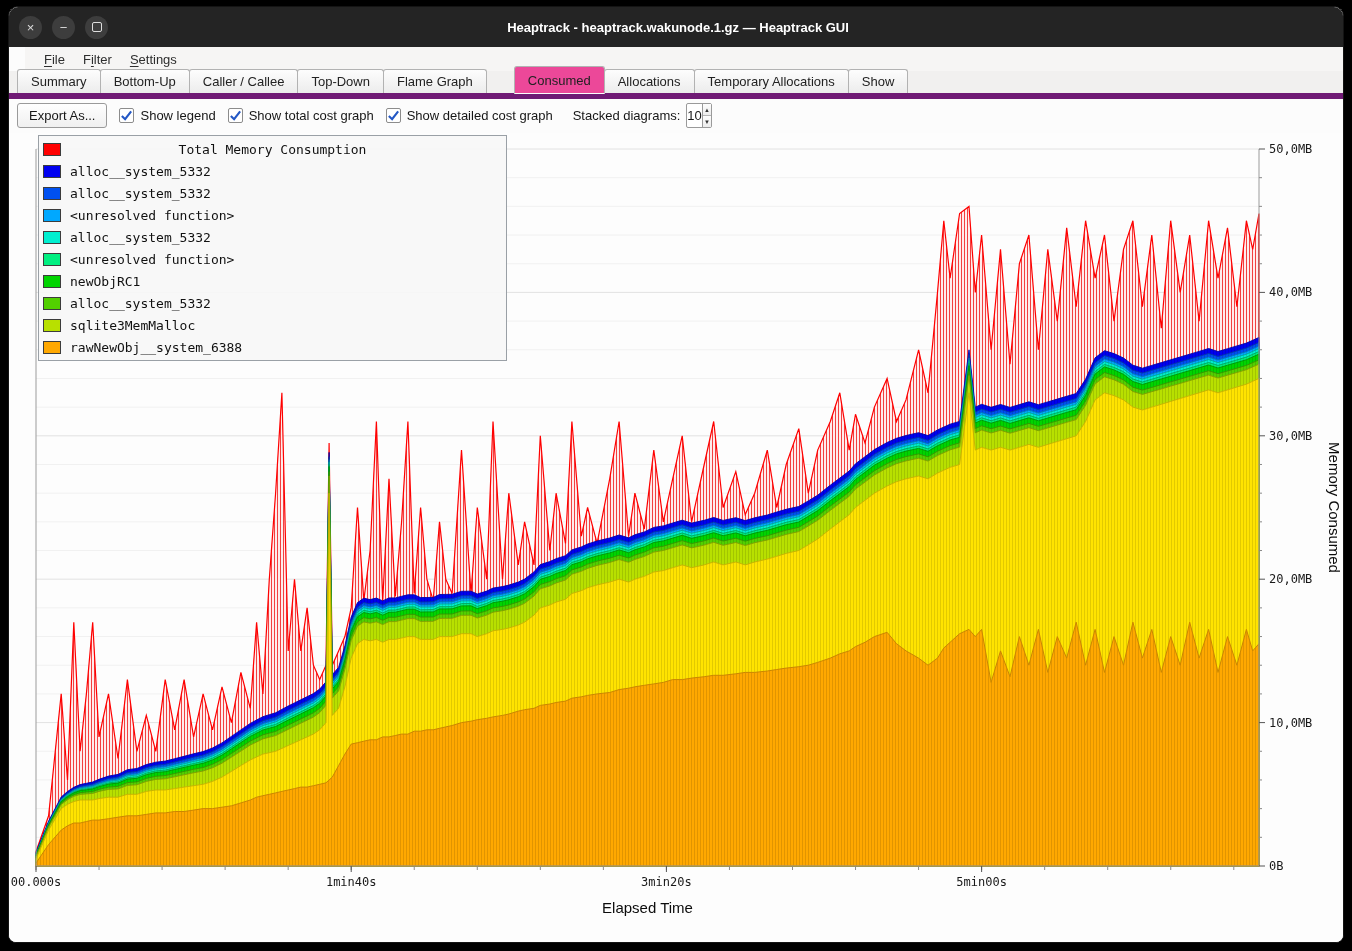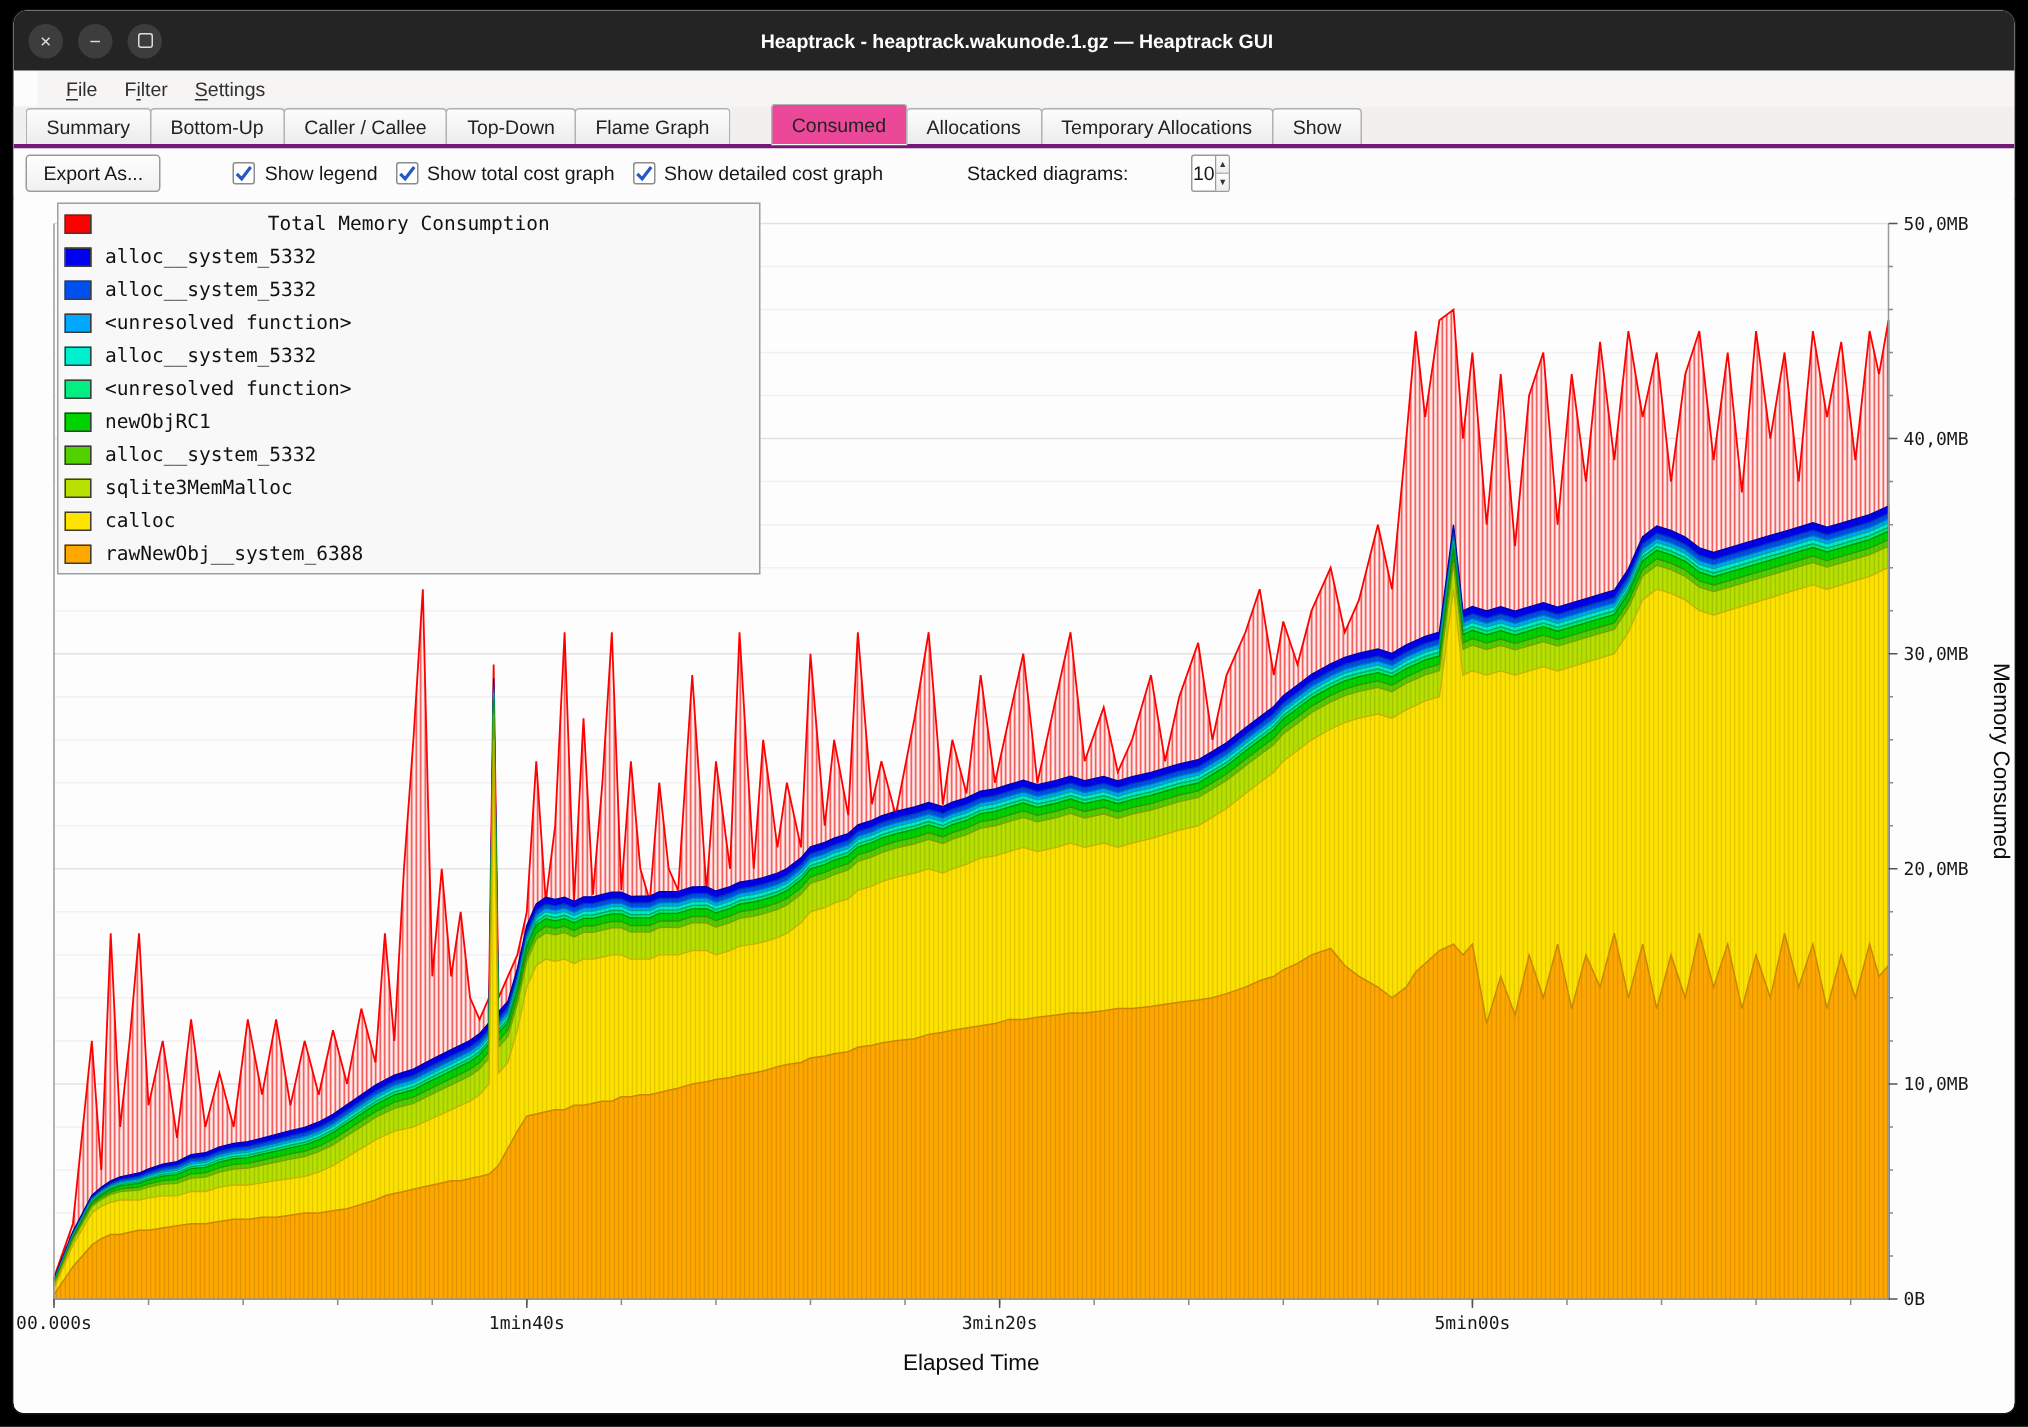--- a/index.html
+++ b/index.html
@@ -13,27 +13,27 @@
           display:flex;align-items:center;justify-content:center;font-size:13px;line-height:1;
           margin-left:10px;flex:none;cursor:default;}
   .tb-btn .sq{width:8px;height:8px;border:1.4px solid #dedede;border-radius:2px;}
   .tb-title{position:absolute;left:4px;right:0;text-align:center;color:#fff;font-size:13px;font-weight:bold;}
   
   .menubar{height:24px;background:#f6f5f4;display:flex;align-items:center;padding-left:10px;font-size:13px;color:#2e2e2e;margin-left:16px;}
   .menu-item{padding:3px 9px;border-radius:3px;}
   .menu-item u{text-underline-offset:2px;}
   
   .tabbar{height:28px;background:#f1f0ef;display:flex;align-items:flex-end;padding-left:8px;
-          border-bottom:3px solid #701a75;box-sizing:border-box;}
+          border-bottom:6px solid #701a75;box-sizing:border-box;}
   .tab{height:24px;display:flex;align-items:center;padding:0 13px;font-size:13px;color:#222;
        background:linear-gradient(#fdfdfd,#ececec);border:1px solid #b2b2b2;border-bottom:none;
        border-radius:3px 3px 0 0;margin-right:-1px;box-sizing:border-box;}
   .tab.selected{background:#ec4899;height:28px;margin-bottom:-1px;border-bottom:1px solid #fcfcfc;margin-left:28px;}
   
-  .toolbar{height:33px;background:#fcfcfc;display:flex;align-items:center;padding:0 8px;font-size:13px;color:#161616;gap:36px;}
+  .toolbar{height:33px;background:#fcfcfc;display:flex;align-items:center;padding:0 8px;font-size:13px;color:#161616;}
   .btn{height:25px;padding:0 11px;font-size:13px;color:#161616;border:1px solid #9a9a9a;border-radius:3px;
        background:linear-gradient(#fefefe,#f0f0f0);font-family:"Liberation Sans",sans-serif;}
   .cb{display:flex;align-items:center;gap:6px;margin-left:12px;}
   .cb-box{width:15px;height:15px;background:#fff;border:1px solid #8c8c8c;border-radius:2px;
           display:flex;align-items:center;justify-content:center;box-sizing:border-box;}
   .stacked-label{margin-left:20px;}
   .spin{display:flex;width:26px;height:25px;border:1px solid #9a9a9a;border-radius:2px;background:#fff;
         box-sizing:border-box;margin-left:6px;}
   .spin-val{flex:1;display:flex;align-items:center;justify-content:center;font-size:13px;}
   .spin-btns{width:15px;display:flex;flex-direction:column;border-left:1px solid #9a9a9a;}
@@ -306,24 +306,20 @@
           </div>
           <div class="lg-row">
             <span class="lg-swatch" style="background: rgb(82, 208, 0);"></span>
             <span class="lg-label">alloc__system_5332</span>
           </div>
           <div class="lg-row">
             <span class="lg-swatch" style="background: rgb(184, 224, 0);"></span>
             <span class="lg-label">sqlite3MemMalloc</span>
           </div>
           <div class="lg-row">
-            <span class="lg-swatch" style="background: rgb(255, 227, 0);"></span>
-            <span class="lg-label">calloc</span>
-          </div>
-          <div class="lg-row">
             <span class="lg-swatch" style="background: rgb(255, 168, 0);"></span>
             <span class="lg-label">rawNewObj__system_6388</span>
           </div>
         </div>
     </div>
 
   </div>
 </div>
 
 </body></html>

